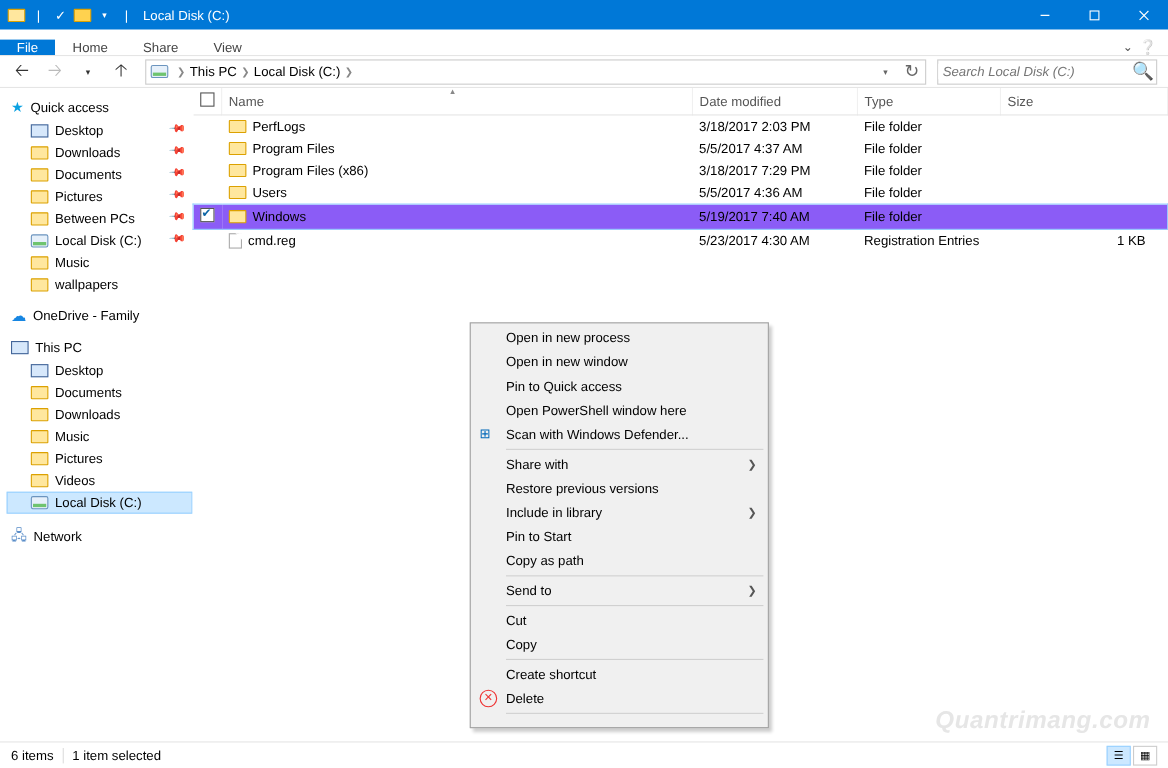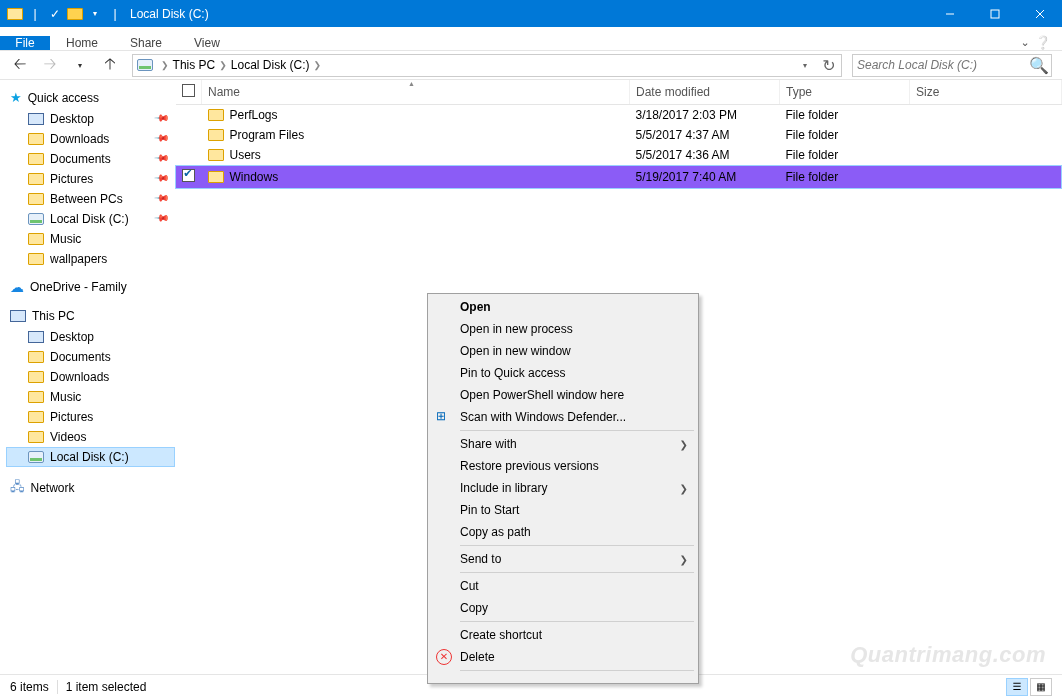--- a/index.html
+++ b/index.html
@@ -284,46 +284,67 @@
             </td>
     <td>5/5/2017 4:37 AM</td>
     <td>File folder</td>
     <td style="text-align:right;padding-right:20px"></td>
           </tr>
           <tr>
             <td class="chkcol"></td>
     <td>
               <div class="rowflex">
                 <span class="folder-icn"></span>
+                <span>Program Files (x86)</span>
+              </div>
+            </td>
+    <td>3/18/2017 7:29 PM</td>
+    <td>File folder</td>
+    <td style="text-align:right;padding-right:20px"></td>
+          </tr>
+          <tr>
+            <td class="chkcol"></td>
+    <td>
+              <div class="rowflex">
+                <span class="folder-icn"></span>
                 <span>Users</span>
               </div>
             </td>
     <td>5/5/2017 4:36 AM</td>
     <td>File folder</td>
     <td style="text-align:right;padding-right:20px"></td>
           </tr>
           <tr class="sel">
             <td class="chkcol"><span class="chkbox checked"></span></td>
     <td>
               <div class="rowflex">
                 <span class="folder-icn"></span>
                 <span>Windows</span>
               </div>
             </td>
     <td>5/19/2017 7:40 AM</td>
     <td>File folder</td>
     <td style="text-align:right;padding-right:20px"></td>
           </tr>
+          <tr>
+            <td class="chkcol"></td>
+    <td>
+              <div class="rowflex">
+                <span class="file-icn"></span>
+                <span>cmd.reg</span>
+              </div>
+            </td>
+    <td>5/23/2017 4:30 AM</td>
+    <td>Registration Entries</td>
+    <td style="text-align:right;padding-right:20px">1 KB</td>
+          </tr>
         </tbody>
     </table>
 
     <div class="ctxmenu" id="ctxmenu">
-        <div class="row bold">
-          <span>Open</span>
-        </div>
         <div class="row">
           <span>Open in new process</span>
         </div>
         <div class="row">
           <span>Open in new window</span>
         </div>
         <div class="row">
           <span>Pin to Quick access</span>
         </div>
         <div class="row">

